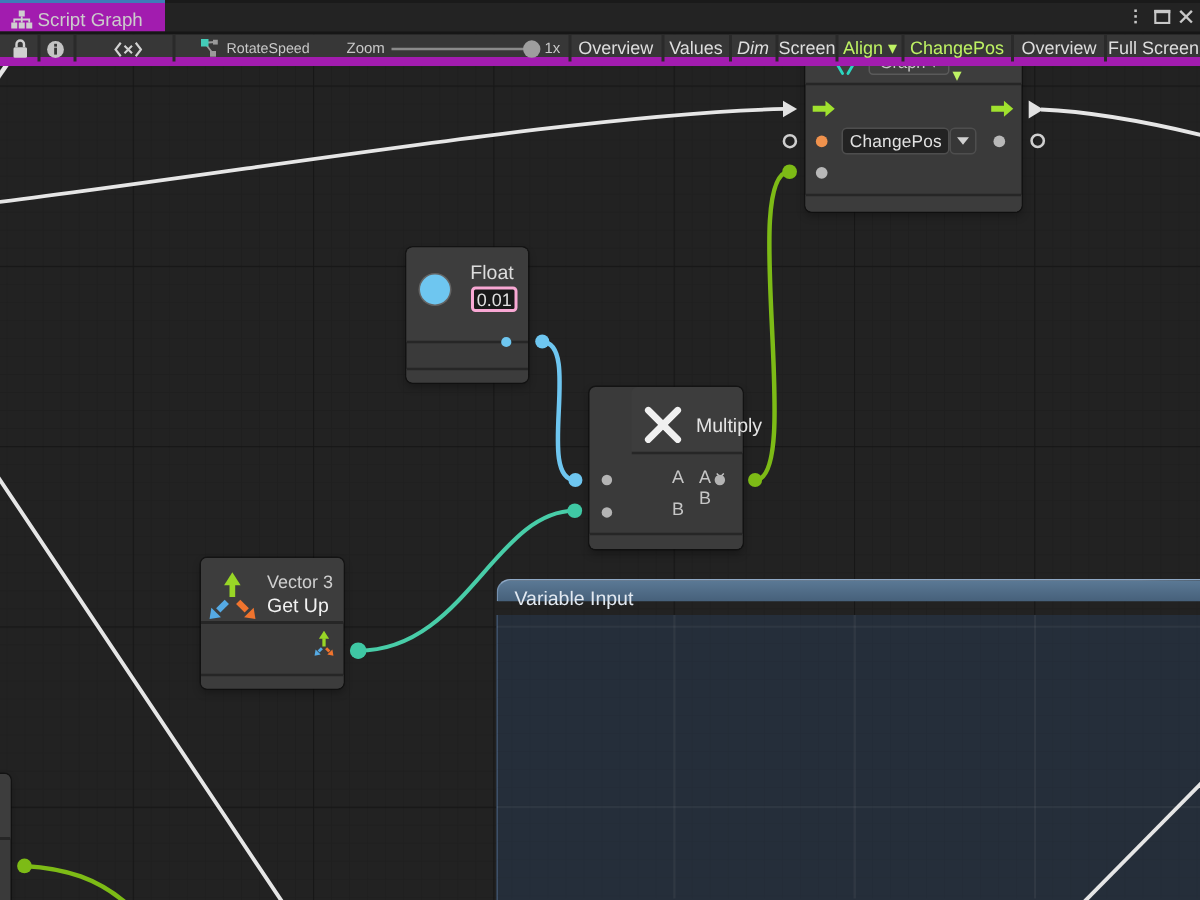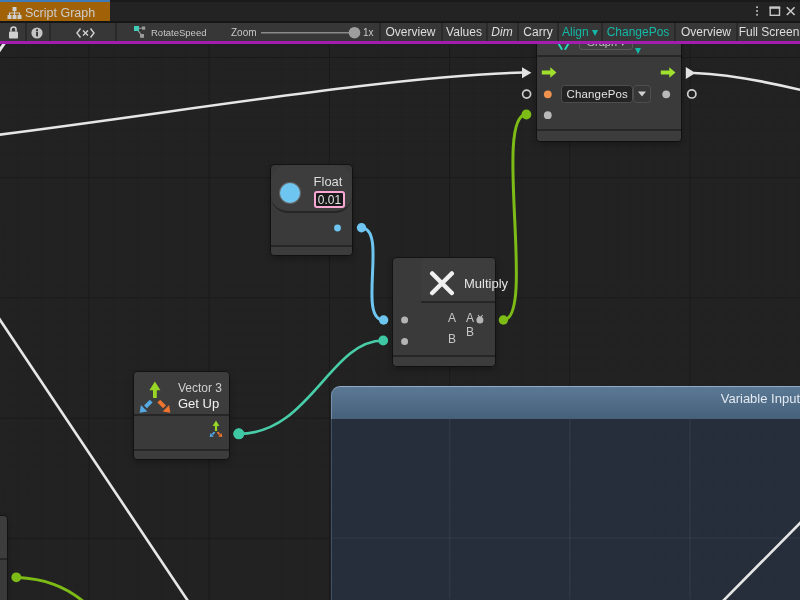--- a/index.html
+++ b/index.html
@@ -4,45 +4,45 @@
 <style>
 * { margin:0; padding:0; box-sizing:border-box; }
 html,body { width:800px; height:600px; overflow:hidden; background:#222222;
   font-family:"Liberation Sans", sans-serif; }
 #root { position:relative; width:800px; height:600px; overflow:hidden; }
 .abs { position:absolute; }
 
 
 #gridsvg { position:absolute; left:0; top:0; z-index:1; }
 #panel { position:absolute; left:331px; top:386px; width:469px; height:214px; z-index:2; }
-#panel .hdr { position:absolute; left:0; top:0; right:0; height:33px;
+#panel .hdr { position:absolute; left:0; top:0; right:0; height:15px;
   background:linear-gradient(#5b7995, #46607a);
   border-top:1.5px solid #8fa9c6; border-left:1.5px solid #7490ae;
   border-radius:9px 0 0 0;
-  color:#e2e9f1; font-size:13px; line-height:23px; padding-left:11px;text-align:right; }
+  color:#e2e9f1; font-size:13px; line-height:23px; padding-left:11px; }
 #panel .bdy { position:absolute; left:0; top:24px; right:0; bottom:0;
   background:#252e3a; border-left:1.5px solid #3e5068; }
 
 .node { position:absolute; background:#3a3a3a; border-radius:4px;
   box-shadow:0 0 0 1px rgba(10,10,10,0.55), 0 3px 6px rgba(0,0,0,0.3); z-index:3; }
 .nh { background:#3d3d3d; border-bottom:2px solid #262626; border-radius:4px 4px 0 0; position:relative;}
 .nb { position:relative; }
 .nf { background:#3c3c3c; border-top:2px solid #262626; border-radius:0 0 4px 4px; position:absolute; left:0; right:0; bottom:0; }
 
 
 #tabbar { position:absolute; left:0; top:0; width:800px; height:23px; background:#232323; z-index:10; }
 #tabdark { position:absolute; left:0; top:21px; width:800px; height:2px; background:#161616; }
-#tab { position:absolute; left:0; top:0; width:110px; height:21px; background:#a16207;
+#tab { position:absolute; left:0; top:0; width:110px; height:21px; background:#a21caf;
   border-top:2px solid #3e7bb8; }
 #tab .txt { position:absolute; left:25px; top:4px; font-size:12.5px; color:#cccccc; }
 #toolbar { position:absolute; left:0; top:23px; width:800px; height:21px; background:#373737;
-  border-bottom:3px solid #a21caf; z-index:10;padding-left:45px; }
+  border-bottom:6px solid #a21caf; z-index:10;padding-left:45px; }
 .tsep { position:absolute; top:0; width:2px; height:18px; background:#2a2a2a; }
 .tbtn { position:absolute; top:0; height:18px; line-height:18px; font-size:12px; color:#dedede; text-align:center; }
-.gray { color:#14b8a6; }
+.gray { color:#bef264; }
 #winbtns { position:absolute; right:0; top:0; height:22px; color:#c0c0c0; z-index:11; }
 </style>
 </head>
 <body>
 <div id="root">
 
 <svg id="gridsvg" width="800" height="600">
   <defs>
     <pattern id="pmin" width="12.02" height="12.02" patternUnits="userSpaceOnUse" x="4.36" y="8.92">
       <path d="M 0 0 H 12.02 M 0 0 V 12.02" stroke="rgba(0,0,0,0.10)" stroke-width="1" fill="none"></path>
@@ -77,21 +77,21 @@
       <path d="M 4.7 1 L 1.2 7 L 4.7 13" stroke="#2bd6c0" stroke-width="1.9" fill="none" stroke-linecap="round" stroke-linejoin="round"></path>
       <path d="M 8.3 1 L 11.8 7 L 8.3 13" stroke="#2bd6c0" stroke-width="1.9" fill="none" stroke-linecap="round" stroke-linejoin="round"></path>
     </svg>
     <div class="abs" style="left:42px;top:10px;width:54px;height:16px;background:#3f3f3f;border:1px solid #5a5a5a;border-radius:3px;color:#c4c4c4;font-size:11px;line-height:15px;text-align:center;">Graph ▾</div>
   </div>
   <div class="nb"></div>
   <div class="nf" style="height:12px;"></div>
 </div>
 
 <div class="node" id="nfloat" style="left:271px; top:165px; width:81px; height:90px;">
-  <div class="nh" style="height:48px;border-radius:17px;">
+  <div class="nh" style="height:64px;">
     <div class="abs" style="left:9px;top:18px;width:20px;height:20px;border-radius:50%;background:#6ec6f0;box-shadow:0 0 0 1px rgba(160,160,160,0.4);"></div>
     <div class="abs" style="left:38px;top:9px;width:38px;text-align:center;font-size:13px;color:#dcdcdc;">Float</div>
     <div class="abs" style="left:43px;top:26px;width:31px;height:17px;background:#191919;border:2px solid #f9a8d4;border-radius:3px;color:#e0e0e0;font-size:12px;line-height:15px;text-align:center;">0.01</div>
   </div>
   <div class="nb"></div>
   <div class="nf" style="height:10px;"></div>
 </div>
 
 <div class="node" id="nmult" style="left:393px; top:258px; width:102px; height:108px;padding-left:28px;">
   <div class="nh" style="height:45px;">
@@ -245,21 +245,21 @@
   </svg>
   <div class="abs" style="left:363px;top:4px;font-size:10px;color:#c8c8c8;text-align:right;">1x</div>
 
   <div class="tsep" style="left:378.5px;"></div>
   <div class="tbtn" style="left:381px;width:59px;">Overview</div>
   <div class="tsep" style="left:440.5px;"></div>
   <div class="tbtn" style="left:443px;width:42px;">Values</div>
   <div class="tsep" style="left:485.5px;"></div>
   <div class="tbtn" style="left:488px;width:28px;font-style:italic;">Dim</div>
   <div class="tsep" style="left:516.5px;"></div>
-  <div class="tbtn" style="left:519px;width:38px;">Carry</div>
+  <div class="tbtn" style="left:519px;width:38px;">Screen</div>
   <div class="tsep" style="left:557px;"></div>
   <div class="tbtn gray" style="left:559px;width:42px;">Align ▾</div>
   <div class="tsep" style="left:601px;"></div>
   <div class="tbtn gray" style="left:603px;width:70px;">ChangePos ▾</div>
   <div class="tsep" style="left:674px;"></div>
   <div class="tbtn" style="left:676px;width:60px;">Overview</div>
   <div class="tsep" style="left:736px;"></div>
   <div class="tbtn" style="left:738px;width:62px;">Full Screen</div>
 </div>
 

